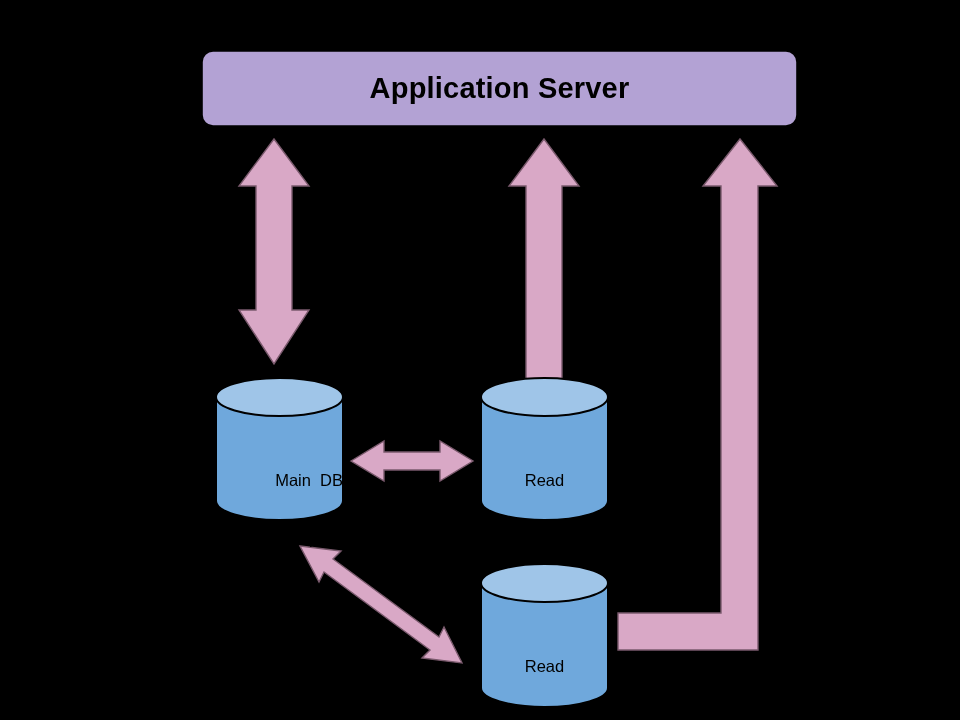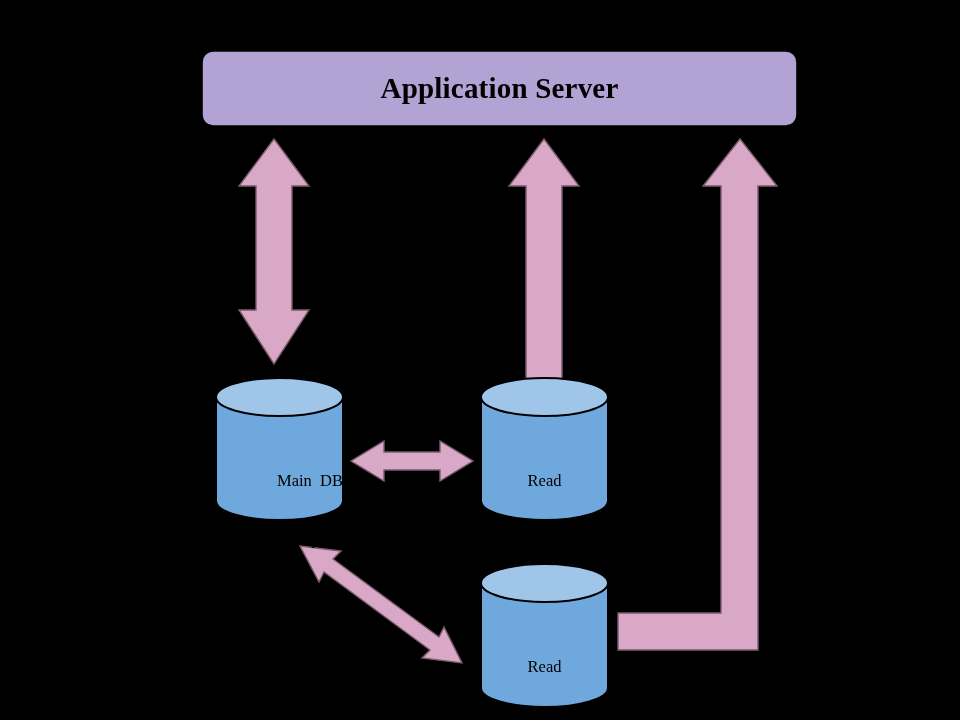--- a/index.html
+++ b/index.html
@@ -28,21 +28,21 @@
     height: 720px;
     display: block;
   }
   .node-label {
     position: absolute;
     color: #000000;
     text-align: center;
     line-height: 1.18;
     white-space: pre;
     pointer-events: none;
-    font-family: Liberation Serif, serif;
+    font-family: Liberation Sans, sans-serif;
   }
   #app-server-label {
     left: 202px;
     top: 51px;
     width: 595px;
     height: 75px;
     display: flex;
     align-items: center;
     justify-content: center;
     font-size: 29px;

